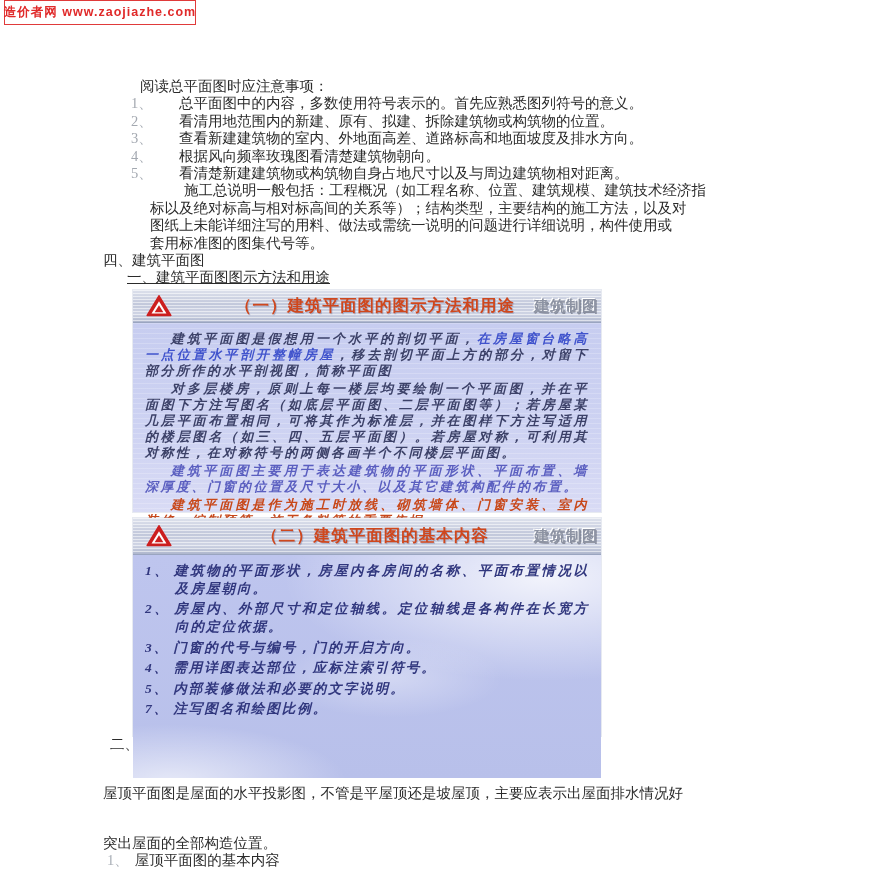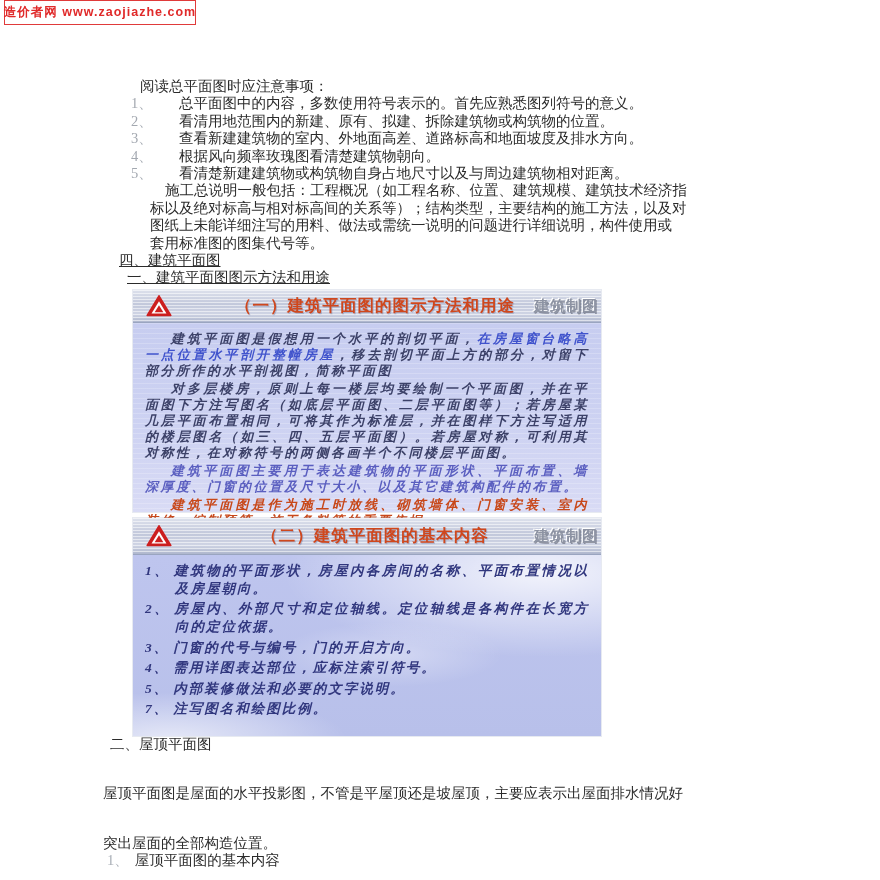--- a/index.html
+++ b/index.html
@@ -16,23 +16,23 @@
     color:#e02a2a;font-size:12.5px;font-weight:bold;letter-spacing:1px;
     font-family:"Liberation Sans","DejaVu Sans",sans-serif;white-space:nowrap;
   }
   
   .doc{position:absolute;left:103px;top:78px;width:676px;color:#2b2b2b;
        font-size:14.5px;line-height:17.4px;}
   .line{white-space:nowrap;}
   .ml-heading{margin-left:37px;}
   .note-row{display:flex;}
   .note-num{margin-left:28px;width:48px;color:#a3a8b0;flex:0 0 auto;}
-  .para-first{margin-left:62px;}
+  .para-first{margin-left:81px;}
   .para-rest{margin-left:47px;}
-  .sec4{margin-left:16px;text-decoration:underline;}
+  .sec4{}
   .subsec{margin-left:24px;text-decoration:underline;}
   .sec2{margin-left:7px;}
   .roofline{margin-left:0;margin-top:32px;}
   .roof-sub{margin-left:4px;display:flex;}
   .roof-sub .gray-num{color:#a9aeb6;margin-right:6px;}
   
   .slide{width:468px;margin-left:30px;position:relative;box-shadow:0 0 0 1px rgba(160,170,200,.25);}
   .slide1{margin-top:3px;height:222px;}
   .slide2{margin-top:6px;height:218px;}
   .slide-titlebar{
@@ -65,21 +65,21 @@
   .slide1 p{
     margin:2px 0;font-size:13px;line-height:16px;letter-spacing:2.5px;
     text-indent:2em;text-align:justify;font-weight:bold;
   }
   .c-navy{color:#3c4168;}
   .c-blue{color:#4053cc;}
   .p-navy{color:#3c4168;}
   .p-violet{color:#5b5fc0;}
   .p-red{color:#c8481a;}
   .slide2 .slide-body{
-    height:181px;padding-top:7px;
+    height:223px;padding-top:7px;
     background:
       radial-gradient(90% 75% at 88% 10%, rgba(255,255,255,.8), rgba(255,255,255,0) 62%),
       radial-gradient(65% 45% at 8% 102%, rgba(255,255,255,.65), rgba(255,255,255,0) 58%),
       radial-gradient(40% 30% at 55% 55%, rgba(255,255,255,.35), rgba(255,255,255,0) 60%),
       linear-gradient(180deg,#bec5ee 0%,#b8c0ea 100%);
   }
   .s2-item{
     color:#31377e;font-weight:bold;font-size:13.5px;line-height:18px;letter-spacing:2px;
     padding-left:30px;text-indent:-30px;margin-bottom:2.5px;text-align:justify;
   }

